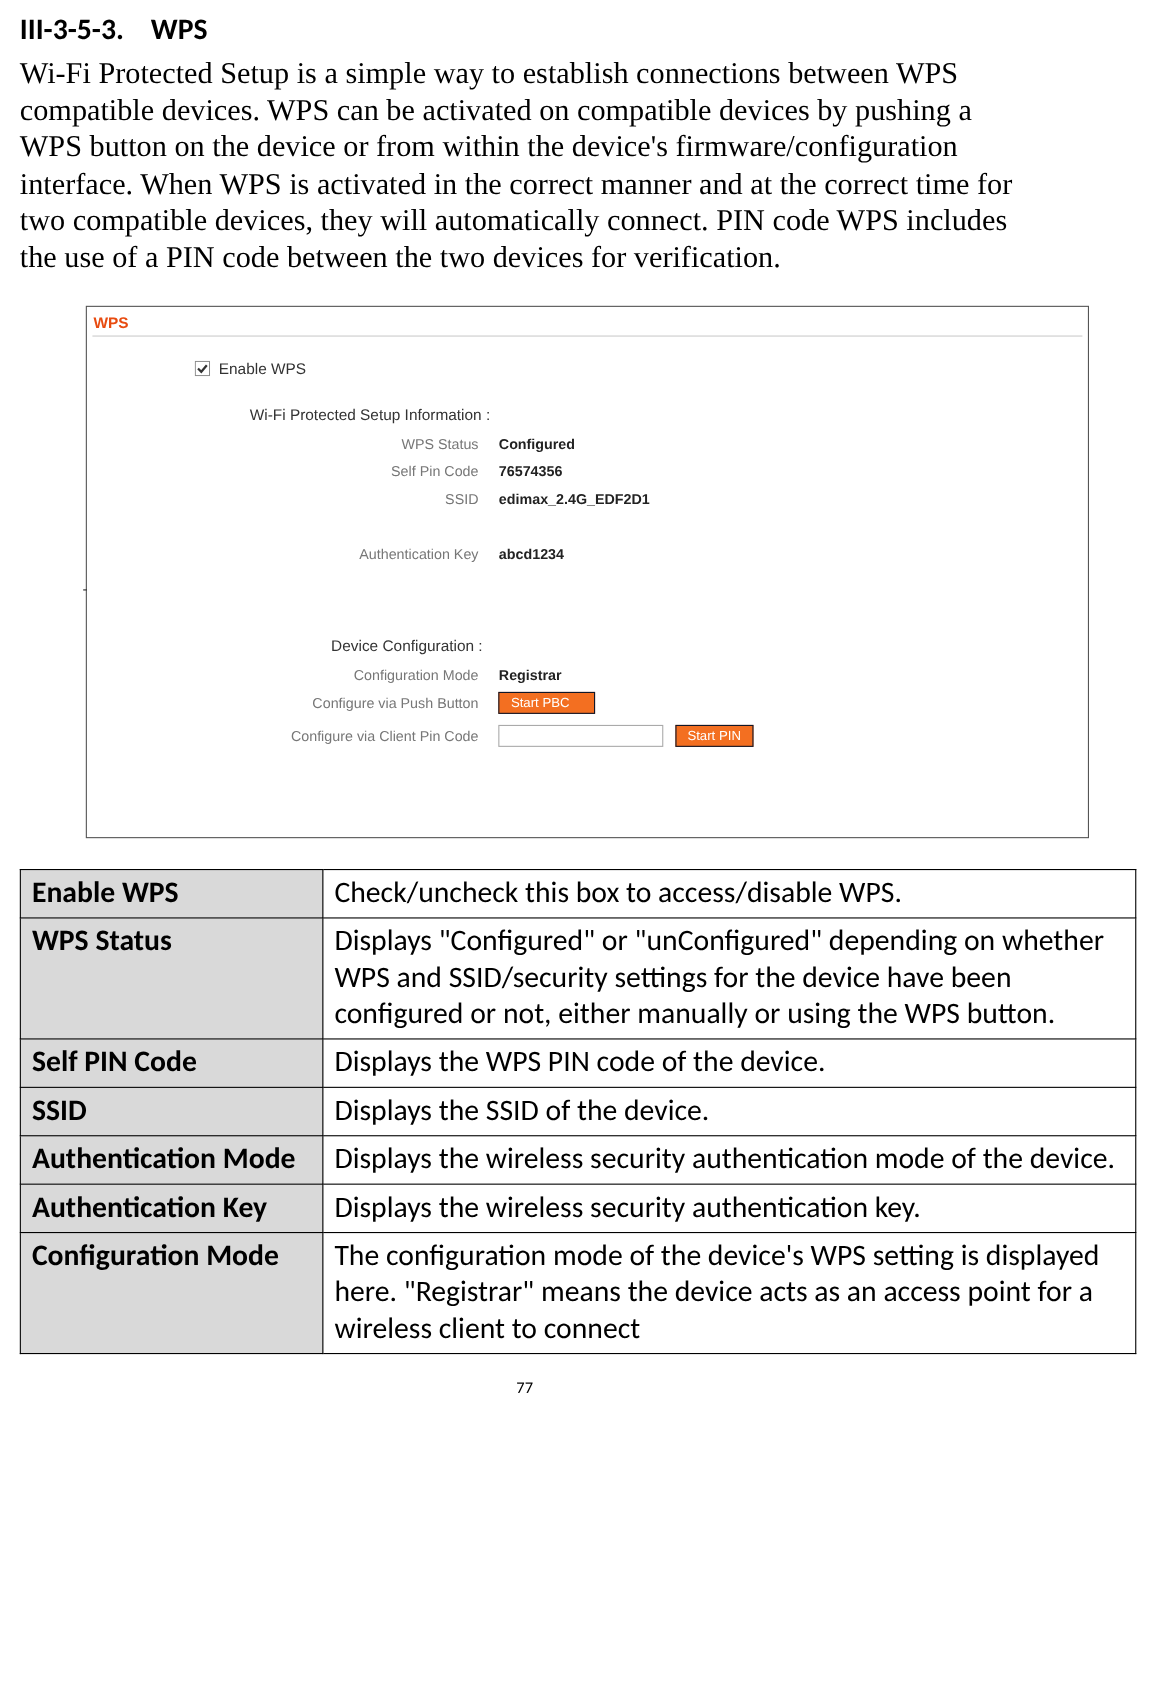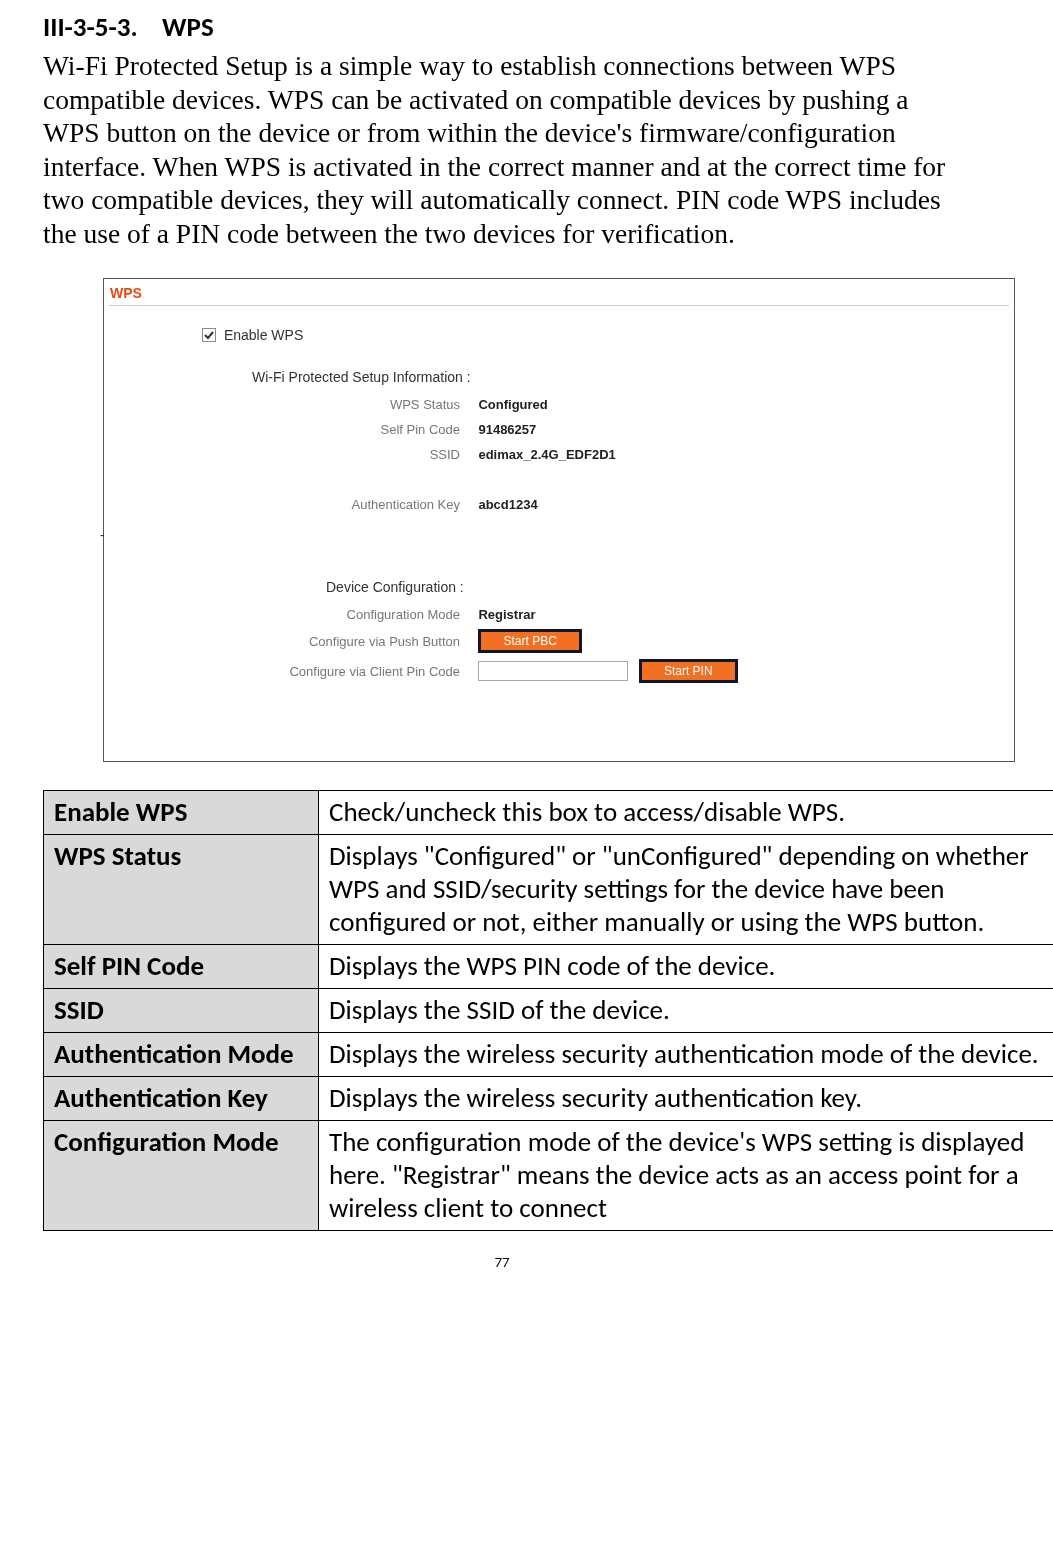--- a/index.html
+++ b/index.html
@@ -8,21 +8,20 @@
     padding: 0;
     font-family: Calibri, Arial, sans-serif;
     background: #fff;
     color: #000;
     width: 1053px;
   }
   .page {
     width: 954px;
     padding: 10px 18px 30px 18px;
     position: relative;
-    margin-left: 25px;
   }
   .section-heading {
     font-weight: bold;
     font-size: 27px;
     margin: 0 0 6px 0;
   }
   .body-text {
     font-size: 27.5px;
     line-height: 1.22;
     margin: 0 0 28px 0;
@@ -87,22 +86,22 @@
     font-size: 13px;
     font-weight: bold;
     color: #222;
     vertical-align: middle;
   }
   .ss-btn {
     display: inline-block;
     background: #f36f21;
     color: #fff;
     font-size: 12px;
-    padding: 2px 22px;
-    border: 3px solid #0f172a;
+    padding: 2px 10px;
+    border: 1px solid #0f172a;
     vertical-align: middle;
     font-weight: 500;
   }
   .ss-input {
     display: inline-block;
     width: 150px;
     height: 20px;
     border: 1px solid #aaa;
     background: #fff;
     vertical-align: middle;
@@ -165,21 +164,21 @@
     </div>
 
     <div class="ss-section-title" style="top:90px; left:148px;">Wi-Fi Protected Setup Information  :</div>
 
     <div class="ss-row" style="top:115px; left:30px;">
       <span class="ss-label">WPS Status</span>
       <span class="ss-value">Configured</span>
     </div>
     <div class="ss-row" style="top:140px; left:30px;">
       <span class="ss-label">Self Pin Code</span>
-      <span class="ss-value">91486257</span>
+      <span class="ss-value">76574356</span>
     </div>
     <div class="ss-row" style="top:165px; left:30px;">
       <span class="ss-label">SSID</span>
       <span class="ss-value">edimax_2.4G_EDF2D1</span>
     </div>
     <div class="ss-row" style="top:215px; left:30px;">
       <span class="ss-label">Authentication Key</span>
       <span class="ss-value">abcd1234</span>
     </div>
 

